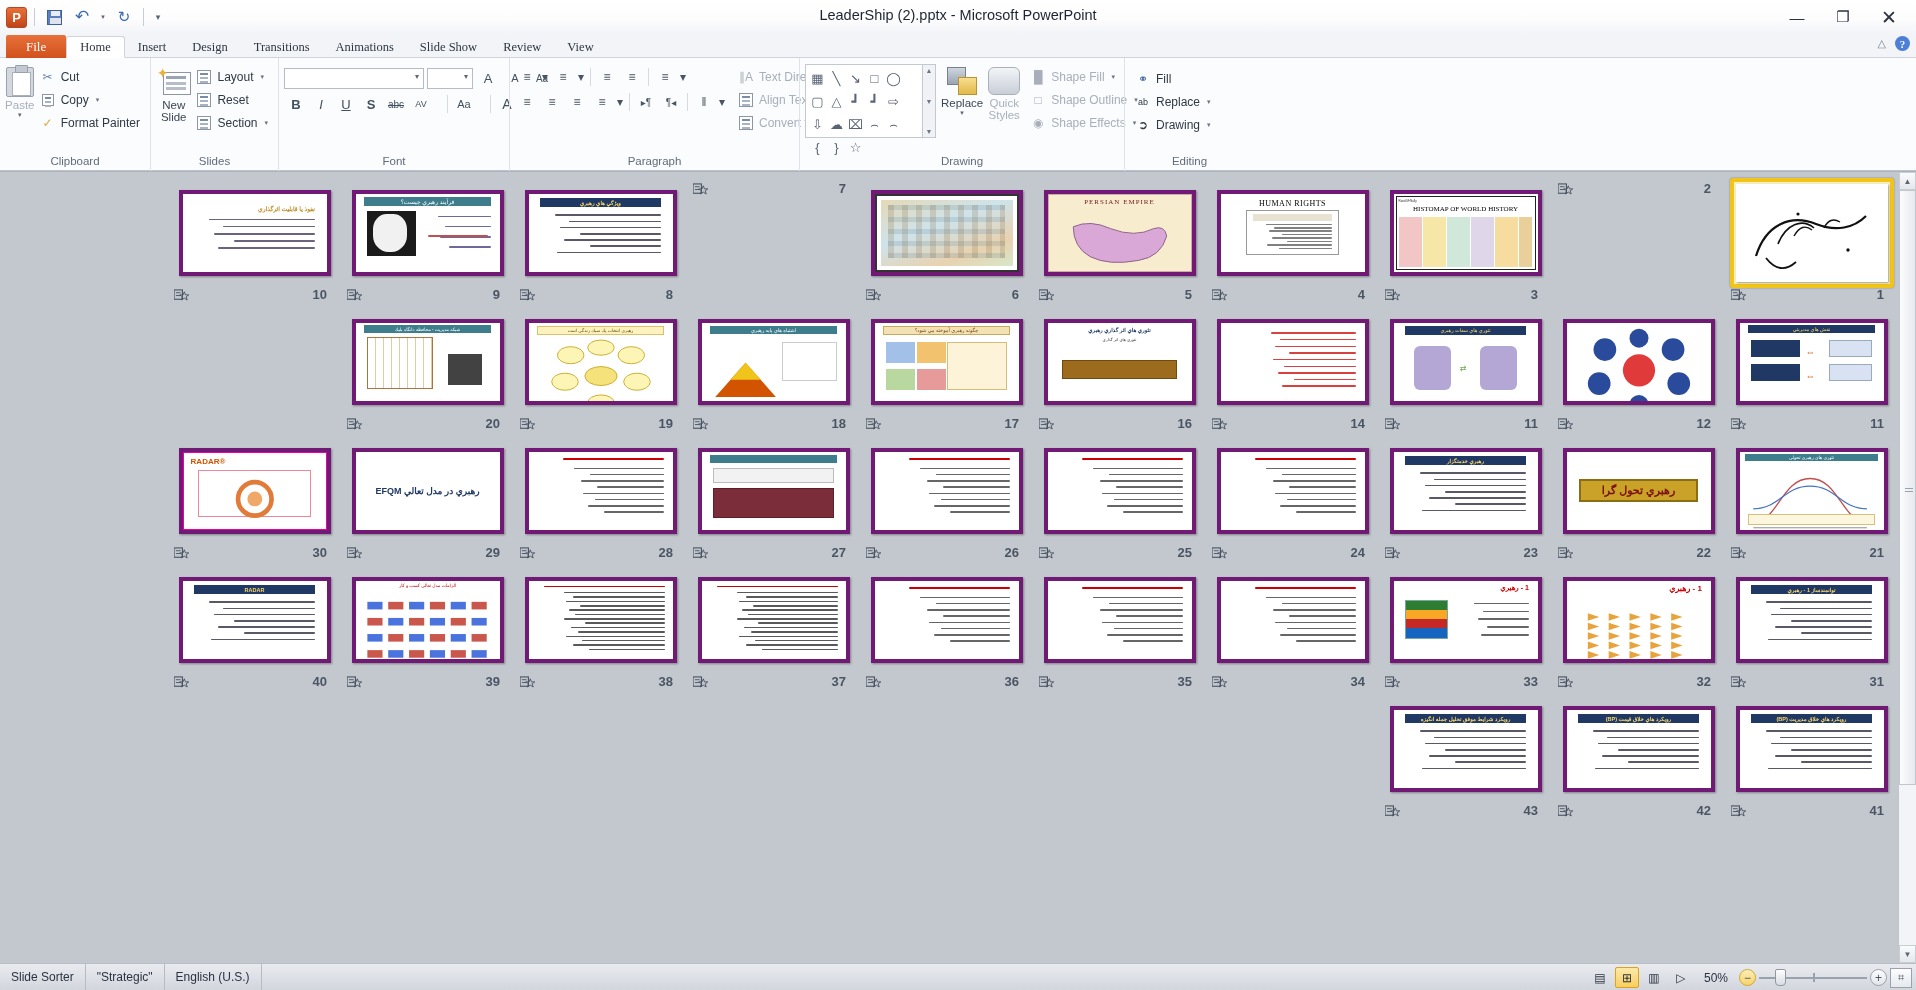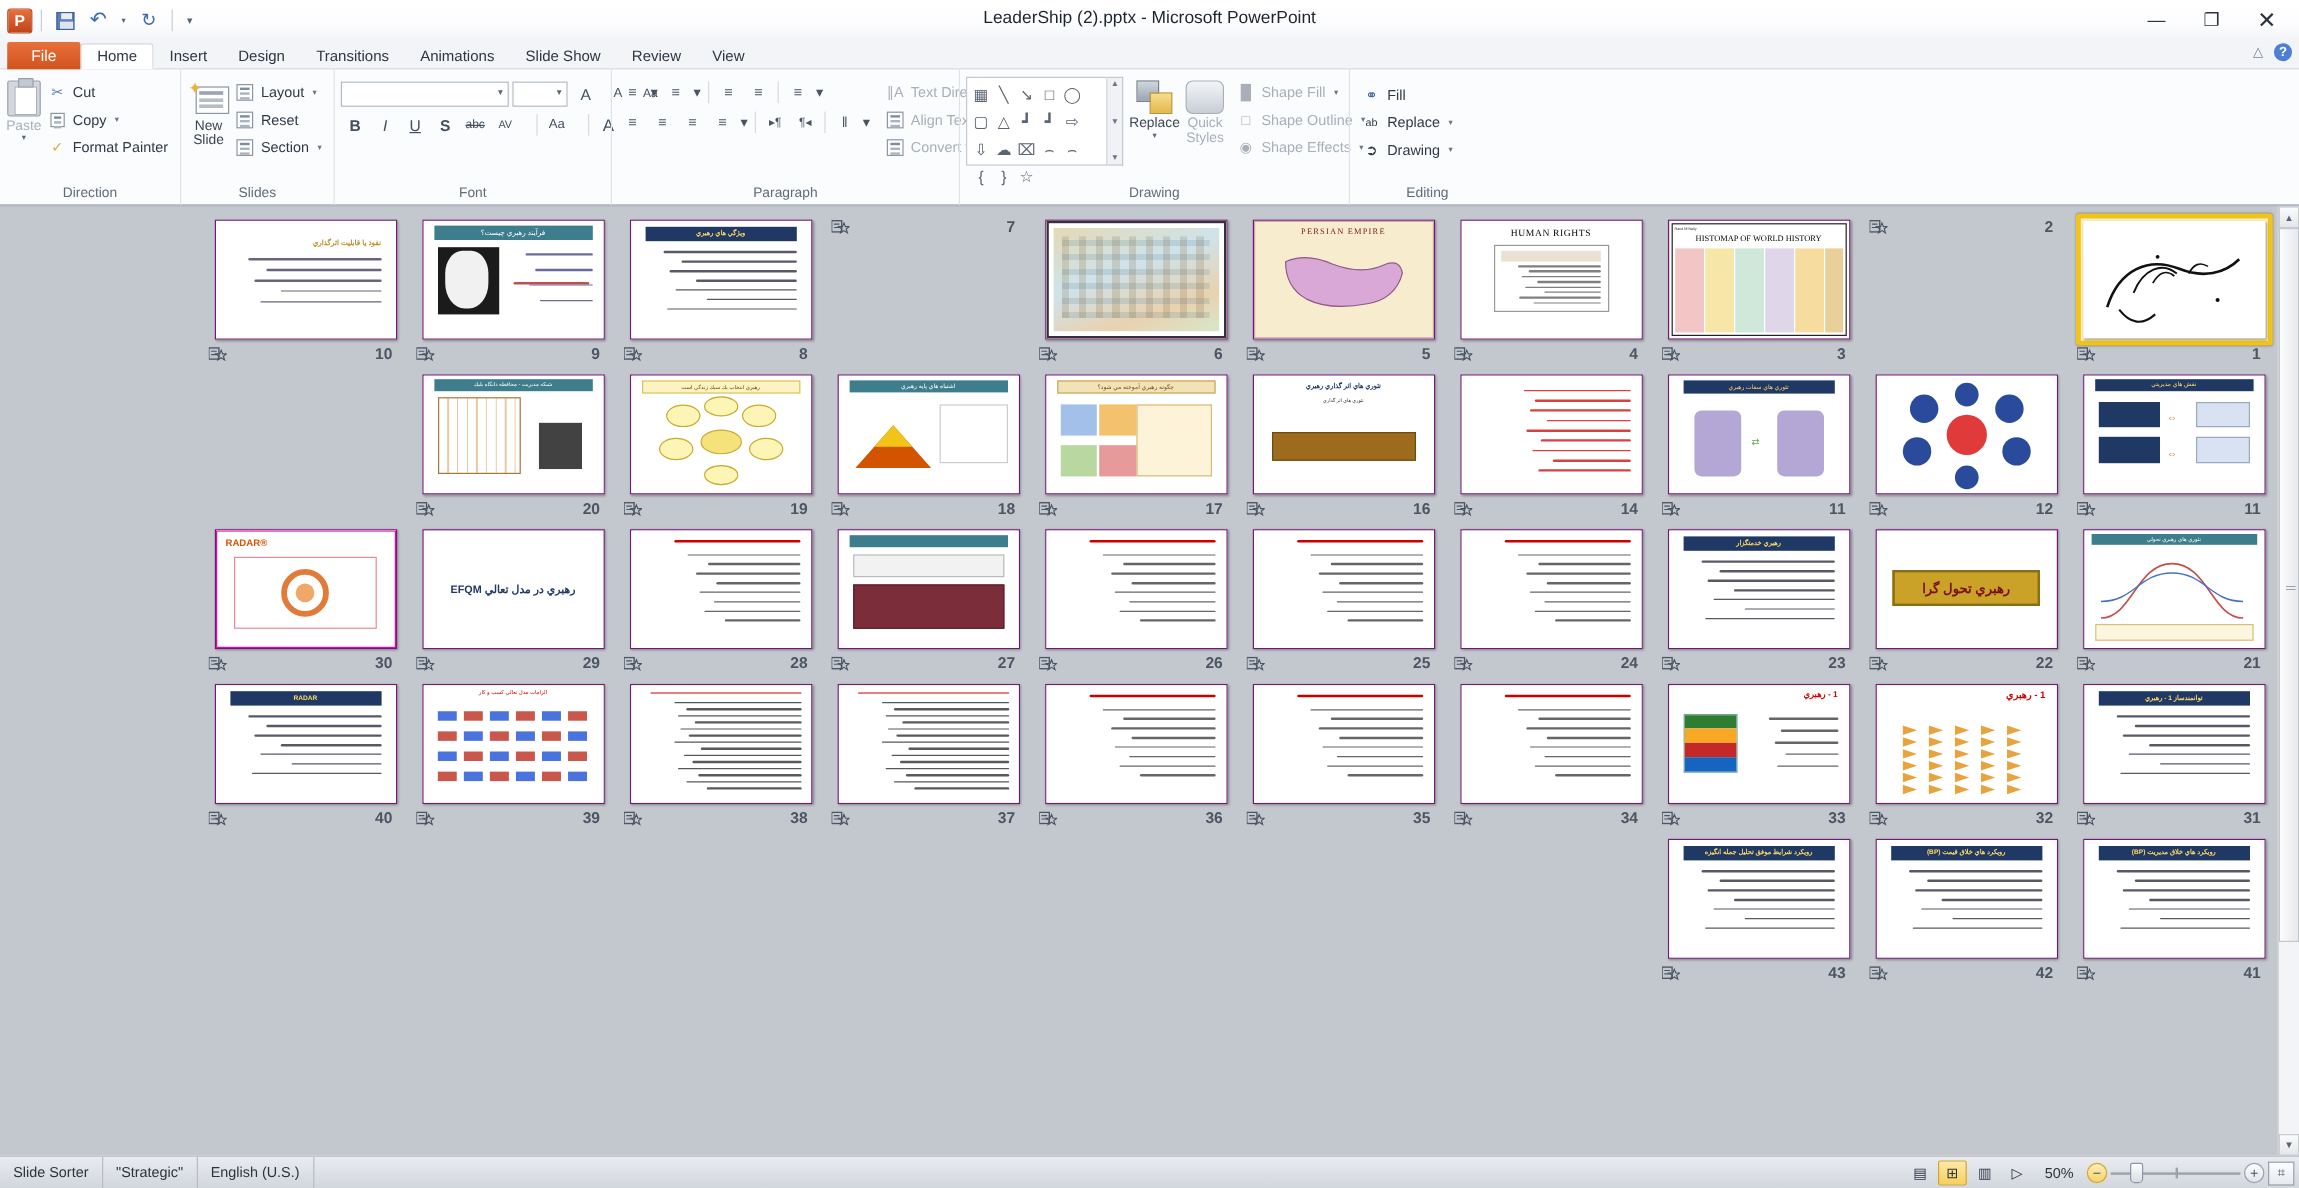--- a/index.html
+++ b/index.html
@@ -30,21 +30,21 @@
   .redoi { color:#3d6bb3; font-size:15px; }
   .caret { font-size:7px; color:#5a6676; }
   .title { position:absolute; left:0; right:0; top:7px; text-align:center; font-size:14.5px; color:#1c2430; }
   .wbtns { position:absolute; right:4px; top:0; display:flex; height:34px; align-items:center; }
   .wbtn { width:46px; height:30px; display:flex; align-items:center; justify-content:center;
           font-size:15px; color:#2b3340; }
   .wbtn.close { font-size:19px; font-weight:300; }
 
   
   .tabsrow { position:relative; height:24px; flex:0 0 24px; background:#f2f4f8;
-             border-bottom:1px solid #cfd4dc; }
+             border-bottom:1px solid #cfd4dc;font-family:Liberation Serif, serif; }
   .tabs { display:flex; align-items:flex-end; height:24px; padding-left:6px; }
   .tab { height:22px; padding:0 13px; font-size:12.5px; color:#2d3642; display:flex;
          align-items:center; line-height:22px; }
   .tab.file { background:linear-gradient(#e8703a,#d1521d); color:#fff; font-size:13px;
               padding:0 20px; height:23px; border-radius:2px 2px 0 0; }
   .tab.active { background:#fff; border:1px solid #cfd4dc; border-bottom:1px solid #fff;
                 border-radius:3px 3px 0 0; position:relative; z-index:3; }
   .helprow { position:absolute; right:6px; top:2px; display:flex; gap:9px; align-items:center; }
   .minrib { color:#7b8494; font-size:11px; }
   .helpq { width:15px; height:15px; border-radius:50%; background:#4d7fd6; color:#fff;
@@ -121,22 +121,22 @@
   
   .sorter { position:relative; flex:1; background:#c3c7ce;
             border-top:1px solid #aeb3bb; overflow:hidden; }
   .canvas { position:absolute; left:0; top:0; right:18px; bottom:0; padding:8px 0 0 0; }
   .row { position:relative; display:flex; flex-direction:row-reverse;
          justify-content:flex-start; height:129px; }
   .cell { position:relative; width:173px; height:129px; display:flex;
           flex-direction:column; align-items:center; }
   .thumbwrap { position:relative; width:173px; height:106px; display:flex;
                align-items:center; justify-content:center; }
-  .thumb { width:152px; height:100px; background:#fff; position:relative; overflow:hidden;
-           box-shadow:1px 1px 2px rgba(0,0,0,.35); border:1px solid #701a75; }
+  .thumb { width:152px; height:86px; background:#fff; position:relative; overflow:hidden;
+           box-shadow:1px 1px 2px rgba(0,0,0,.35); border:4px solid #701a75; }
   .cell.sel .thumb { border:none; }
   .selring { position:absolute; width:164px; height:110px; border:4px solid #f0c419;
              border-radius:3px; background:#fdf0c0; box-shadow:0 0 2px rgba(0,0,0,.35); }
   .selring .thumb { position:absolute; left:2px; top:2px; width:152px; height:98px; }
   .numrow { position:relative; width:173px; height:23px; }
   .num { position:absolute; right:14px; top:1px; font-size:13px; font-weight:bold; color:#4b5563; }
   .transi { position:absolute; left:6px; top:3px; width:15px; height:14px; }
   .ln { position:absolute; height:1.5px; border-radius:1px; }
 
   
@@ -254,21 +254,21 @@
               </span>
             <span>Copy</span>
             <span class="dd">▾</span>
           </div>
           <div class="smbtn">
             <span class="smico" style="color:#e0a93c">✓</span>
             <span>Format Painter</span>
           </div>
         </div>
       </div>
-      <div class="grplbl">Direction</div>
+      <div class="grplbl">Clipboard</div>
     </div>
 
     <div class="grp" style="width:128px">
       <div class="grpbody">
         <div class="bigbtn">
           <div class="bigico icoNew">
               <span class="spark">✦</span>
             </div>
           <span style="line-height:12px">New</span>
           <span style="line-height:12px">Slide</span>

